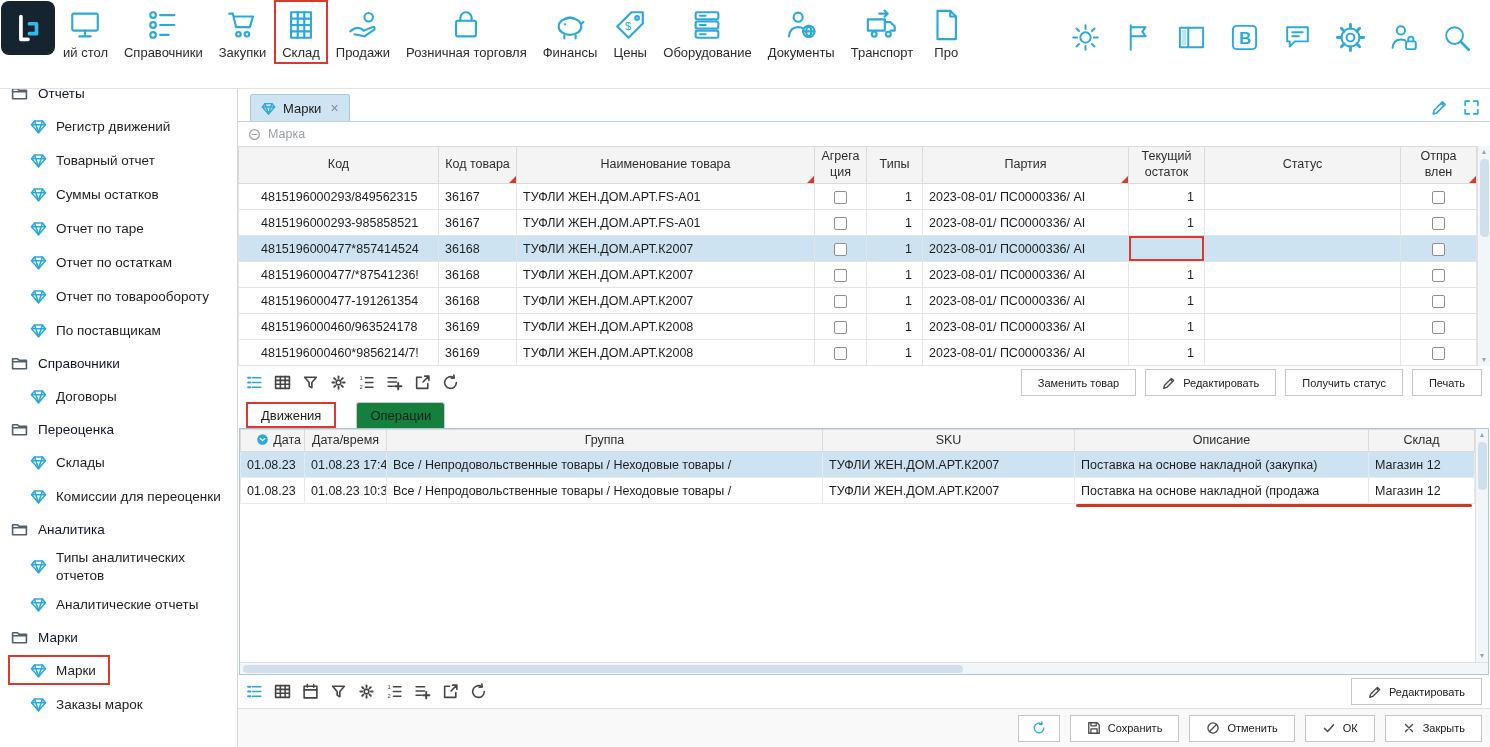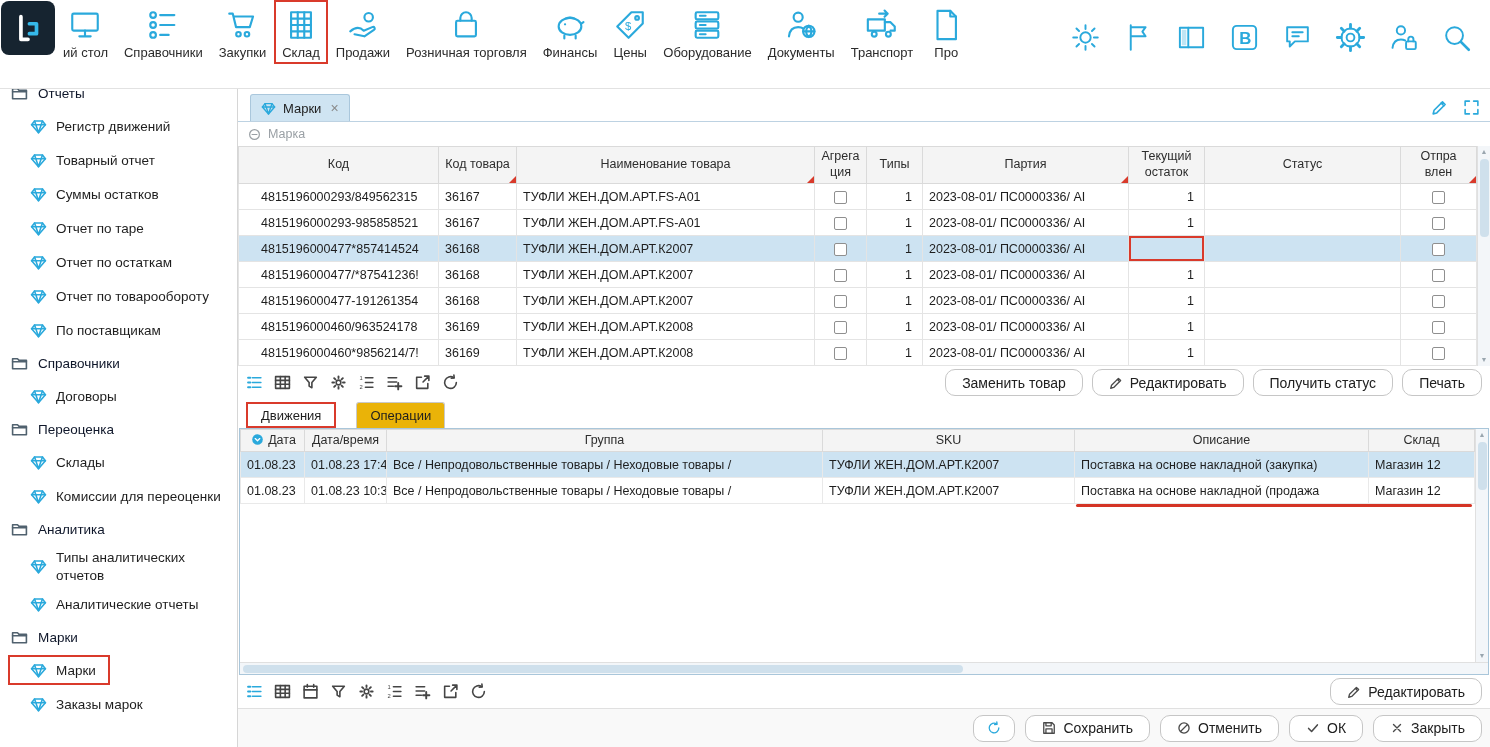--- a/index.html
+++ b/index.html
@@ -71,39 +71,39 @@
 .thumb.t1{height:78px}
 .thumb.t2{height:48px}
 
 
 .strip{display:flex;align-items:center;padding:3px 8px;gap:6px;min-height:33px}
 .tool-icons{display:flex;align-items:center;gap:11px}
 .tool-icons .icon{width:17px;height:17px;color:#454545;cursor:pointer}
 .tool-icons .icon.blue{color:#2aa9dc}
 .strip-buttons{margin-left:auto;display:flex;align-items:center;gap:9px}
 .btn{display:inline-flex;align-items:center;justify-content:center;gap:7px;height:27px;padding:0 16px;
-  background:#fff;border:1px solid #c6c6c6;border-radius:10px;font-size:14px;color:#202020;cursor:pointer}
+  background:#fff;border:1px solid #c6c6c6;border-radius:0;font-size:11px;color:#202020;cursor:pointer}
 .btn .icon{width:14px;height:14px;color:#4a4a4a}
 .btn .icon.blue{color:#2aa9dc}
 
 
 .tabs2{display:flex;align-items:flex-end;gap:20px;padding:0 8px;height:29px}
 .tab2{height:26px;display:flex;align-items:center;padding:0 13px;border:1px solid #c9c9c9;border-bottom:none;
-  border-radius:3px 3px 0 0;background:#eab308;cursor:pointer}
+  border-radius:3px 3px 0 0;background:#15803d;cursor:pointer}
 .tab2.active{background:#fff}
 .tab2.annotated{border:2px solid #d93a2b;border-radius:0}
 
 
 .grid2-wrap{flex:1;min-height:0;display:flex;flex-direction:column;border:1px solid #a9c6da;margin:0 1px;
   position:relative;background:#fff;overflow:hidden}
 .g2zone{flex:1;display:flex;min-height:0}
 .g2zone table.grid{align-self:flex-start}
 .grid.g2 th{height:22px;white-space:nowrap}
 .grid.g2 td{border-color:#e9e9e9}
-.grid.g2 th.sorted{text-align:center;padding-left:5px}
+.grid.g2 th.sorted{text-align:right;padding-left:5px}
 .sort-badge{width:13px;height:13px;vertical-align:-2px;margin-right:4px}
 .hscroll{height:12px;background:#f3f6f9;border-top:1px solid #e0e0e0;display:flex;align-items:center;padding:0 3px;cursor:pointer}
 .hthumb{height:8px;width:58%;background:#cfe0ec;border-radius:4px}
 .red-underline{position:absolute;left:836px;right:16px;top:75px;height:3px;background:#d43425;border-radius:2px;pointer-events:none}
 
 
 .footer{height:39px;background:#f9f9f9;border-top:1px solid #e0e0e0;display:flex;align-items:center;
   justify-content:flex-end;gap:10px;padding:0 8px}
 .btn.square{padding:0 13px}
 </style>

